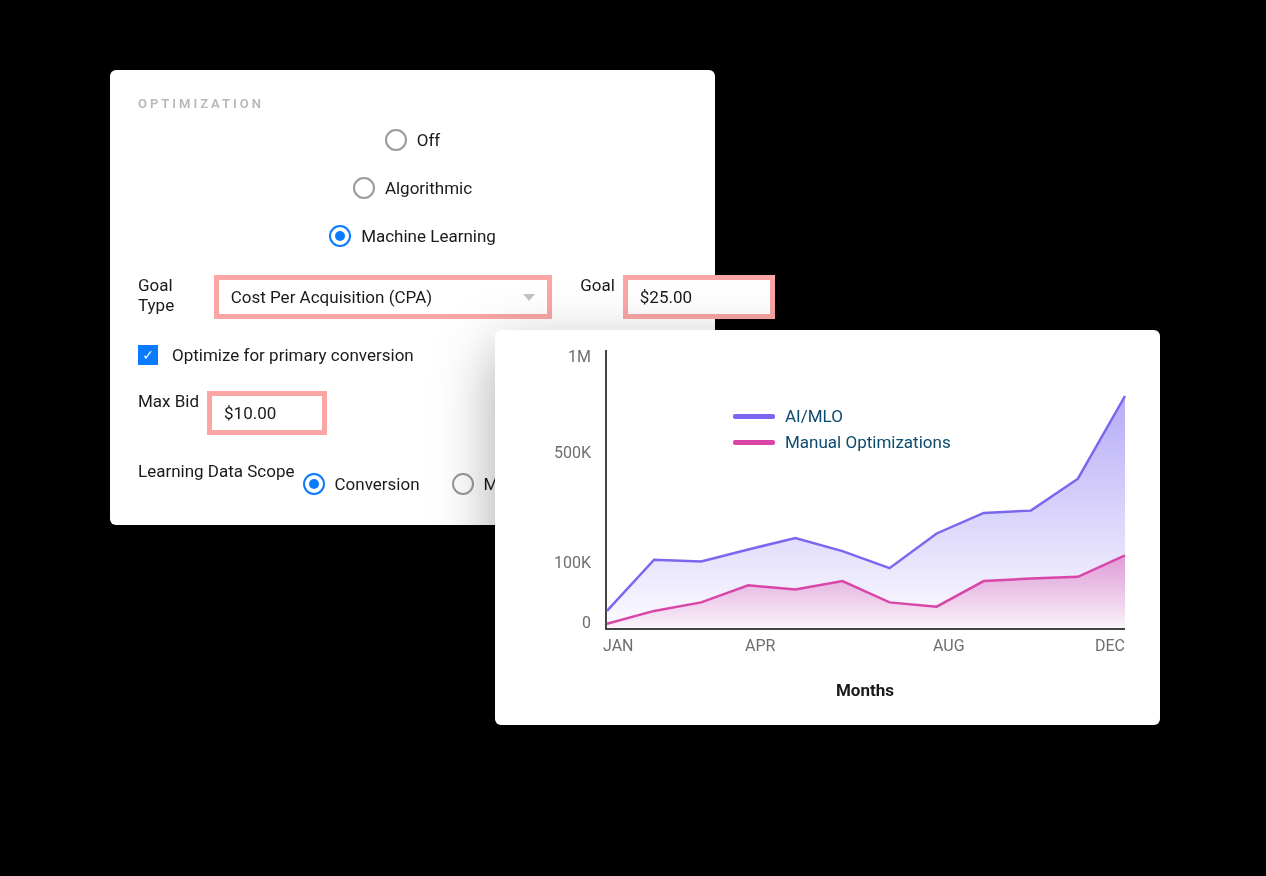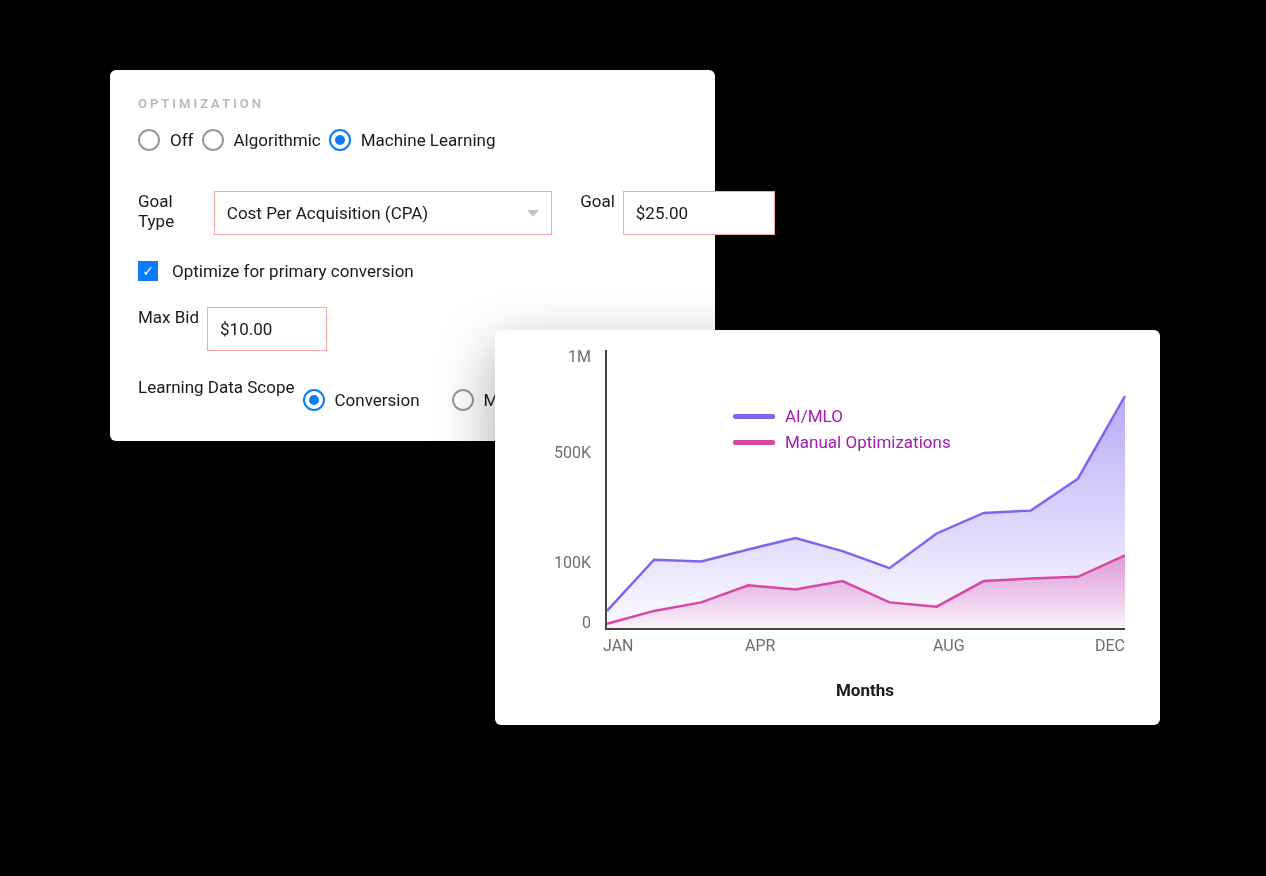--- a/index.html
+++ b/index.html
@@ -25,23 +25,24 @@
   }
   .section-title {
     font-size: 13px;
     letter-spacing: 3px;
     color: #b8b8b8;
     font-weight: 600;
     margin-bottom: 18px;
   }
   .radio-row {
     display: flex;
-    gap: 8px;
-    align-items: center;
-    margin-bottom: 40px;
+    gap: 26px;
+    align-items: center;
+    margin-bottom: 28px;
+    flex-direction: column;
   }
   .radio-item {
     display: flex;
     align-items: center;
     gap: 10px;
     font-size: 17px;
     color: #1a1a1a;
     cursor: pointer;
   }
   .radio-circle {
@@ -70,21 +71,21 @@
   .field {
     display: flex;
     flex-direction: row;
     gap: 8px;
   }
   .field-label {
     font-size: 17px;
     color: #1a1a1a;
   }
   .select-box, .text-input {
-    border: 1px solid #fca5a5;
+    border: 5px solid #fca5a5;
     height: 44px;
     display: flex;
     align-items: center;
     padding: 0 12px;
     font-size: 17px;
     color: #1a1a1a;
     background: #fff;
   }
   .select-box {
     width: 370px;
@@ -186,21 +187,21 @@
     text-align: center;
     font-size: 17px;
     font-weight: 700;
     color: #1a1a1a;
   }
   .legend {
     position: absolute;
     left: 210px;
     top: 56px;
     font-size: 17px;
-    color: #a21caf;
+    color: #0c4a6e;
   }
   .legend-item {
     display: flex;
     align-items: center;
     gap: 10px;
     margin-bottom: 6px;
   }
   .legend-swatch {
     width: 42px; height: 5px;
     border-radius: 2px;

